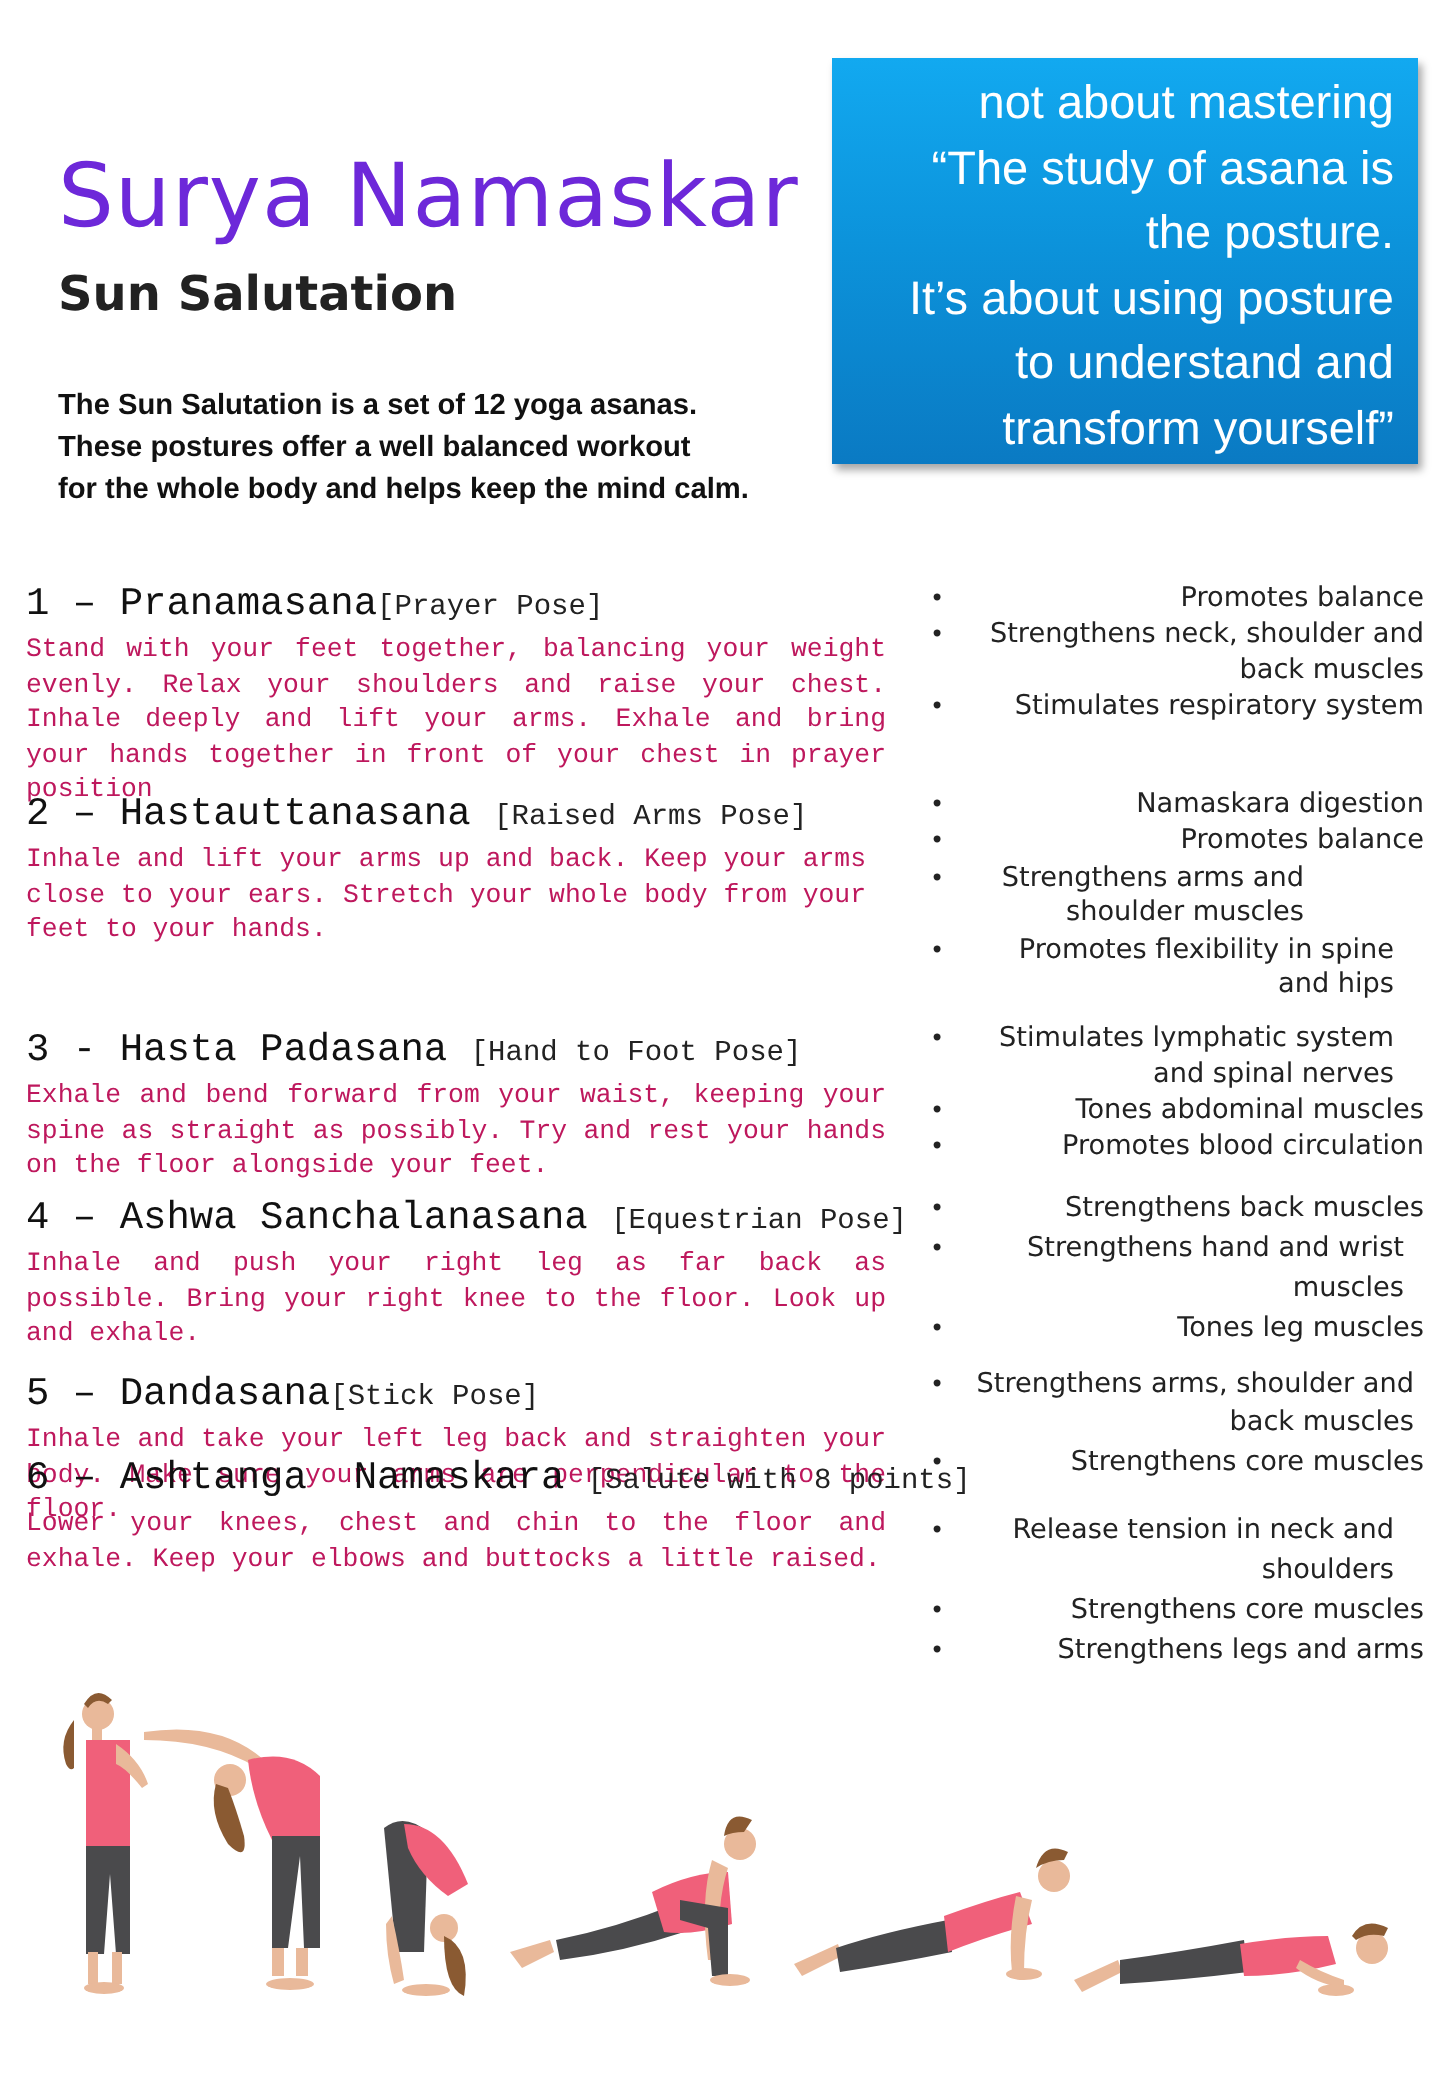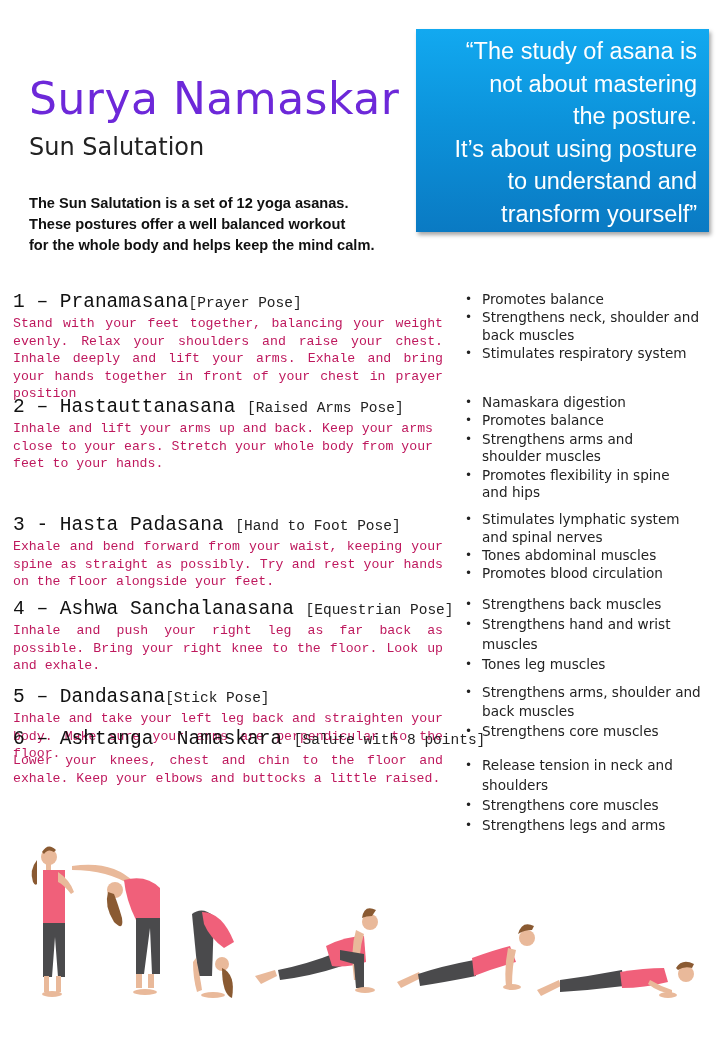--- a/index.html
+++ b/index.html
@@ -10,20 +10,21 @@
     }
     .title {
       position: absolute; left: 29px; top: 73px;
       font-size: 44px; font-weight: normal; color: #6d28d9; letter-spacing: 0.5px;
       font-family: "DejaVu Sans", sans-serif;
     }
     .subtitle {
       position: absolute; left: 29px; top: 133px;
       font-size: 24px; color: #222;
       font-family: "DejaVu Sans", sans-serif;
+      font-weight: bold;
     }
     .intro {
       position: absolute; left: 29px; top: 193px; width: 400px;
       font-family: "Liberation Sans", sans-serif; font-weight: bold;
       font-size: 14.6px; line-height: 21px; color: #111;
     }
     .quote {
       position: absolute; left: 416px; top: 29px; width: 293px; height: 203px;
       background: linear-gradient(180deg, #12a9f0 0%, #0c93db 45%, #0a7ac3 100%);
       box-shadow: 2px 3px 4px rgba(0,0,0,0.35);
@@ -41,43 +42,43 @@
     .pose-alias { font-size: 14.5px; color: #222; }
     .pose-desc {
       font-size: 13.2px; line-height: 17.5px; color: #be185d; margin-top: 1px;
       text-align: justify;
     }
     .benefits {
       position: absolute; left: 462px; width: 250px; margin: 0; padding: 0;
       list-style: none; font-family: "DejaVu Sans", sans-serif;
       font-size: 13.6px; line-height: 17.8px; color: #222;
     }
-    .benefits li { position: relative; padding-left: 20px; margin-bottom: 0.5px; }
+    .benefits li { position: relative; padding-left: 20px; margin-bottom: 0.5px; text-align: right; }
     .benefits li::before {
       content: "•"; position: absolute; left: 3px; top: 0; font-size: 12px;
     }
 
     .photo-strip {
       position: absolute; left: 0; top: 830px; width: 720px; height: 210px;
     }
   </style>
 </head>
 <body>
 
 <div class="title">Surya Namaskar</div>
 <div class="subtitle">Sun Salutation</div>
 <div class="intro">
   <div>The Sun Salutation is a set of 12 yoga asanas.</div>
   <div>These postures offer a well balanced workout</div>
   <div>for the whole body and helps keep the mind calm.</div>
 </div>
 
 <div class="quote">
+  <span class="quote-line">not about mastering</span>
   <span class="quote-line">“The study of asana is</span>
-  <span class="quote-line">not about mastering</span>
   <span class="quote-line">the posture.</span>
   <span class="quote-line">It’s about using posture</span>
   <span class="quote-line">to understand and</span>
   <span class="quote-line">transform yourself”</span>
 </div>
 
 <div class="pose" style="top:291px;">
   <div class="pose-head">
     <span>1 –</span>
     <span>Pranamasana</span><span class="pose-alias">[Prayer Pose]</span>

